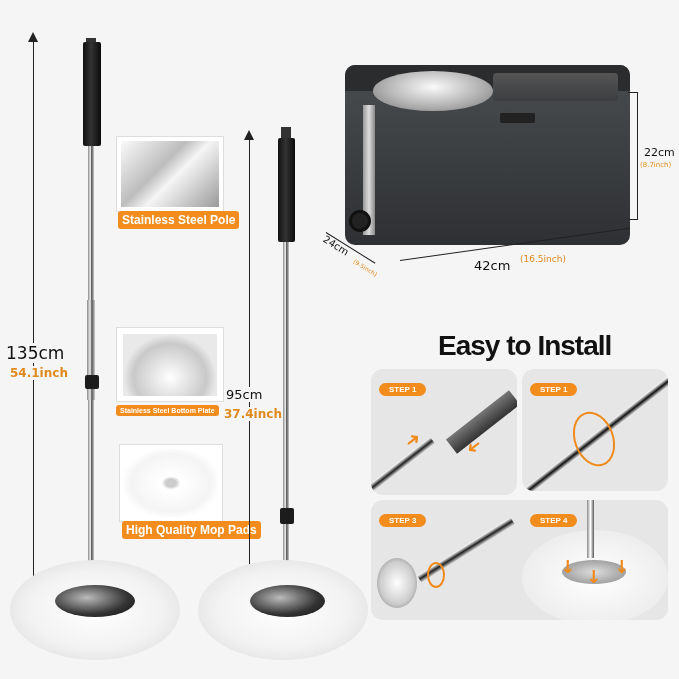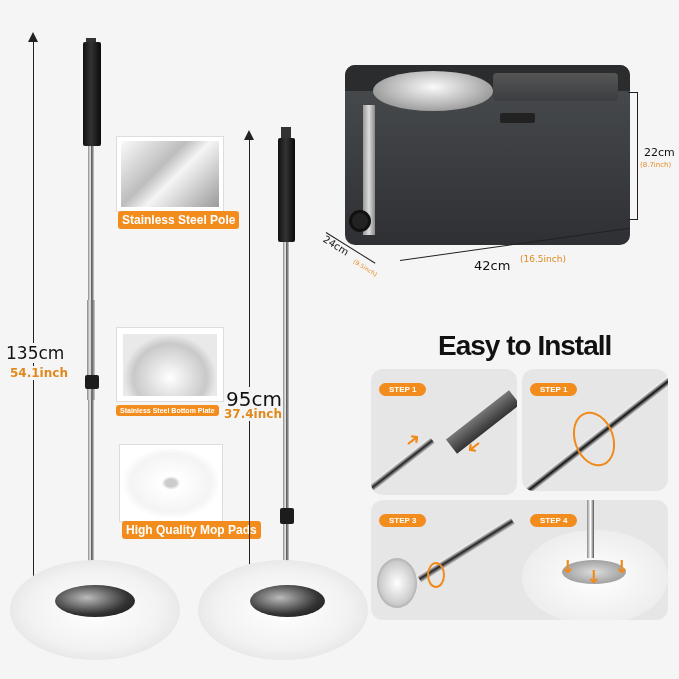--- a/index.html
+++ b/index.html
@@ -1,21 +1,21 @@
 <!DOCTYPE html>
 <html><head>
 <meta charset="utf-8">
 <style>
   * { box-sizing: border-box; margin: 0; padding: 0; }
   body { width: 679px; height: 679px; background: #f5f5f5; font-family: "DejaVu Sans", sans-serif; position: relative; overflow: hidden; }
   .abs { position: absolute; }
   .dimline { position: absolute; background: #222; }
   .arrow-up { position: absolute; width: 0; height: 0; border-left: 5px solid transparent; border-right: 5px solid transparent; border-bottom: 10px solid #222; }
   .arrow-down { position: absolute; width: 0; height: 0; border-left: 5px solid transparent; border-right: 5px solid transparent; border-top: 10px solid #222; }
-  .dim-cm { position: absolute; font-size: 20px; color: #111; font-family: "DejaVu Sans", sans-serif; }
+  .dim-cm { position: absolute; font-size: 13px; color: #111; font-family: "DejaVu Sans", sans-serif; }
   .dim-in { position: absolute; font-size: 12px; color: #e08a1e; font-weight: bold; font-family: "DejaVu Sans", sans-serif; }
   
   .pole { position: absolute; background: linear-gradient(90deg,#888,#eee 40%,#555 60%,#ccc); }
   .grip { position: absolute; background: linear-gradient(90deg,#111,#333 45%,#0a0a0a); border-radius: 2px; }
   .cap { position: absolute; background: #333; }
   .clamp { position: absolute; background: #1c1c1c; border-radius: 2px; }
   .mop-head { position: absolute; border-radius: 50%; background: radial-gradient(ellipse at center, #fff 0%, #f2f2f2 55%, #e6e6e6 75%, rgba(240,240,240,0) 100%); }
   .mop-plate { position: absolute; border-radius: 50%; background: radial-gradient(ellipse at 40% 40%, #bbb, #333 60%, #111); }
   
   .card { position: absolute; background: #fff; border: 1px solid #ddd; }

